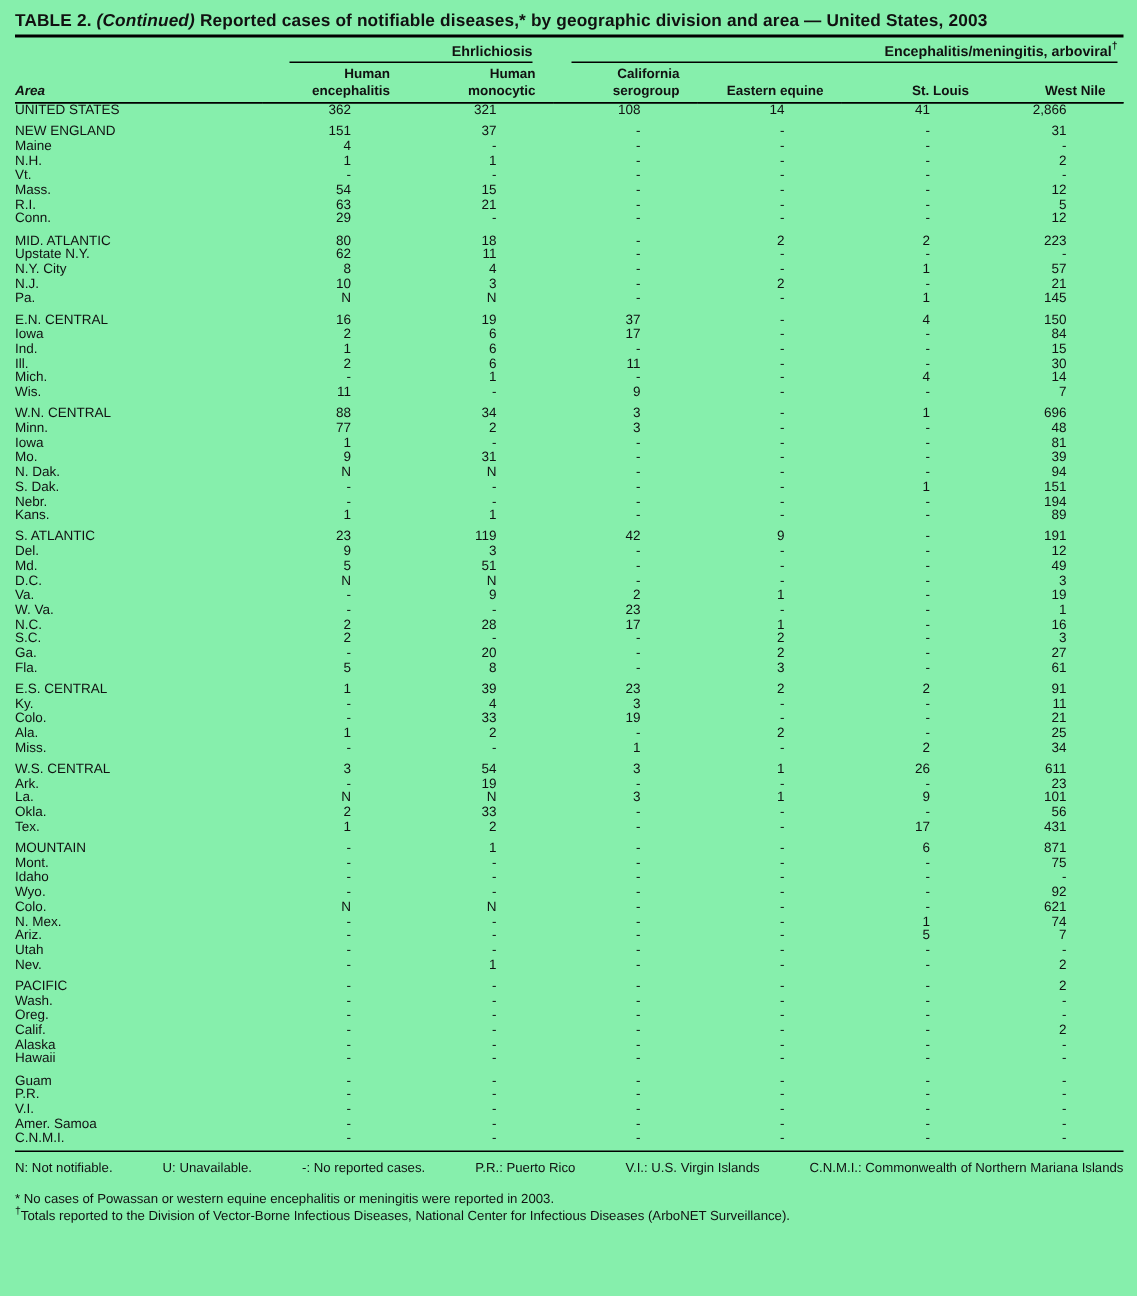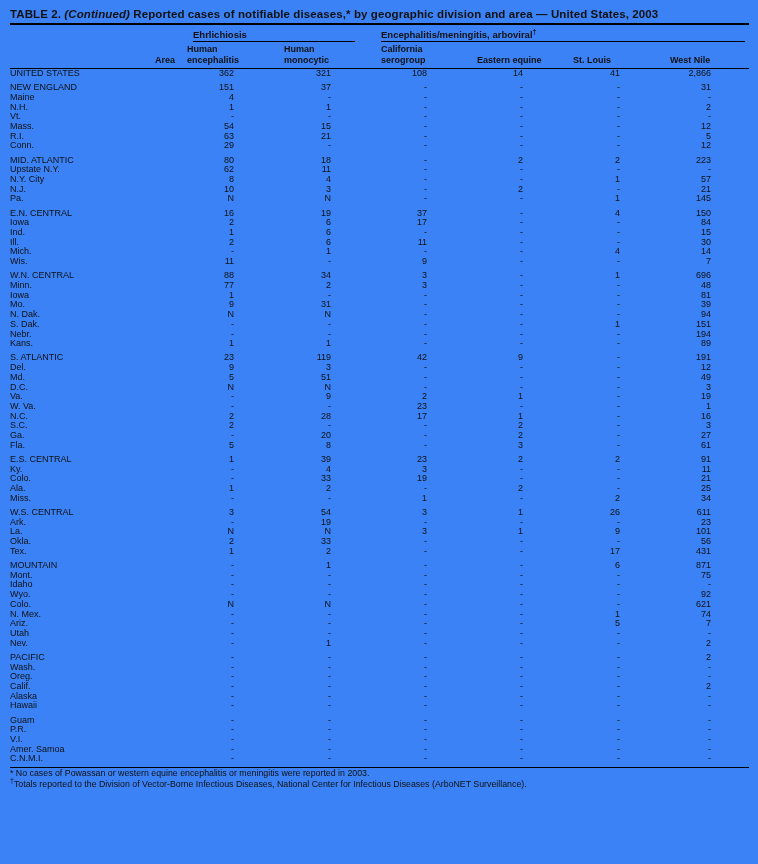--- a/index.html
+++ b/index.html
@@ -8,21 +8,21 @@
     background: #ffffff;
     font-family: "Liberation Sans", "DejaVu Sans", sans-serif;
     color: #111111;
   }
   .page {
     width: 758px;
     height: 864px;
     box-sizing: border-box;
     padding: 8px 9px 0 10px;
     overflow: hidden;
-    background: #3b82f6;
+    background: #86efac;
   }
   .title {
     font-size: 11.5px;
     font-weight: bold;
     letter-spacing: 0.1px;
     padding-bottom: 3px;
     border-bottom: 2px solid #000;
     white-space: nowrap;
   }
   .title .cont { font-style: italic; }
@@ -36,40 +36,41 @@
   col.c-n2 { width: 97px; }
   col.c-n3 { width: 96px; }
   col.c-n4 { width: 96px; }
   col.c-n5 { width: 97px; }
   col.c-n6 { width: 91px; }
   thead th {
     font-size: 9px;
     font-weight: bold;
     padding: 0;
     vertical-align: bottom;
-    text-align: left;
+    text-align: right;
   }
   thead .group-row th { padding-top: 4px; }
   .group-label {
     font-size: 9.5px;
     border-bottom: 1.2px solid #000;
     padding-bottom: 1px;
   }
   .group-label.g1 { margin: 0 14px 0 18px; }
   .group-label.g2 { margin: 0 4px 0 12px; }
   thead .col-row th {
     padding: 2px 12px 3px 12px;
     line-height: 10.5px;
     border-bottom: 1.5px solid #000;
   }
   thead th.area-head {
-    text-align: right;
+    text-align: left;
     vertical-align: bottom;
     padding: 0 0 3px 0;
     border-bottom: 1.5px solid #000;
+    font-style: italic;
   }
   sup.dg { font-size: 7px; vertical-align: super; line-height: 0; }
   tbody td {
     font-size: 9px;
     line-height: 9.7px;
     padding: 0;
     white-space: nowrap;
     overflow: hidden;
   }
   tbody td.area { text-align: left; }
@@ -86,21 +87,21 @@
     display: flex;
     justify-content: space-between;
     font-size: 8.8px;
     line-height: 10px;
     margin-top: 5px;
     white-space: nowrap;
   }
   .notes {
     font-size: 8.8px;
     line-height: 10.5px;
-    margin-top: 0;
+    margin-top: 11px;
   }
   .notes .note { white-space: nowrap; }
 </style>
 </head>
 <body>
 
 <div class="page">
 
   <div class="title"><span>TABLE 2. </span><span class="cont">(Continued)</span><span> Reported cases of notifiable diseases,* by geographic division and area — United States, 2003</span></div>
 
@@ -735,19 +736,27 @@
           <td class="num">-</td>
           <td class="num">-</td>
           <td class="num">-</td>
           <td class="num">-</td>
         </tr>
       </tbody>
   </table>
 
   <div class="table-bottom-rule"></div>
 
+  <div class="legend">
+      <span>N: Not notifiable.</span>
+      <span>U: Unavailable.</span>
+      <span>-: No reported cases.</span>
+      <span>P.R.: Puerto Rico</span>
+      <span>V.I.: U.S. Virgin Islands</span>
+      <span>C.N.M.I.: Commonwealth of Northern Mariana Islands</span>
+    </div>
 
   <div class="notes">
     <div class="note">* No cases of Powassan or western equine encephalitis or meningitis were reported in 2003.</div>
     <div class="note"><sup class="dg">†</sup><span>Totals reported to the Division of Vector-Borne Infectious Diseases, National Center for Infectious Diseases (ArboNET Surveillance).</span></div>
   </div>
 
 </div>
 
 </body></html>

